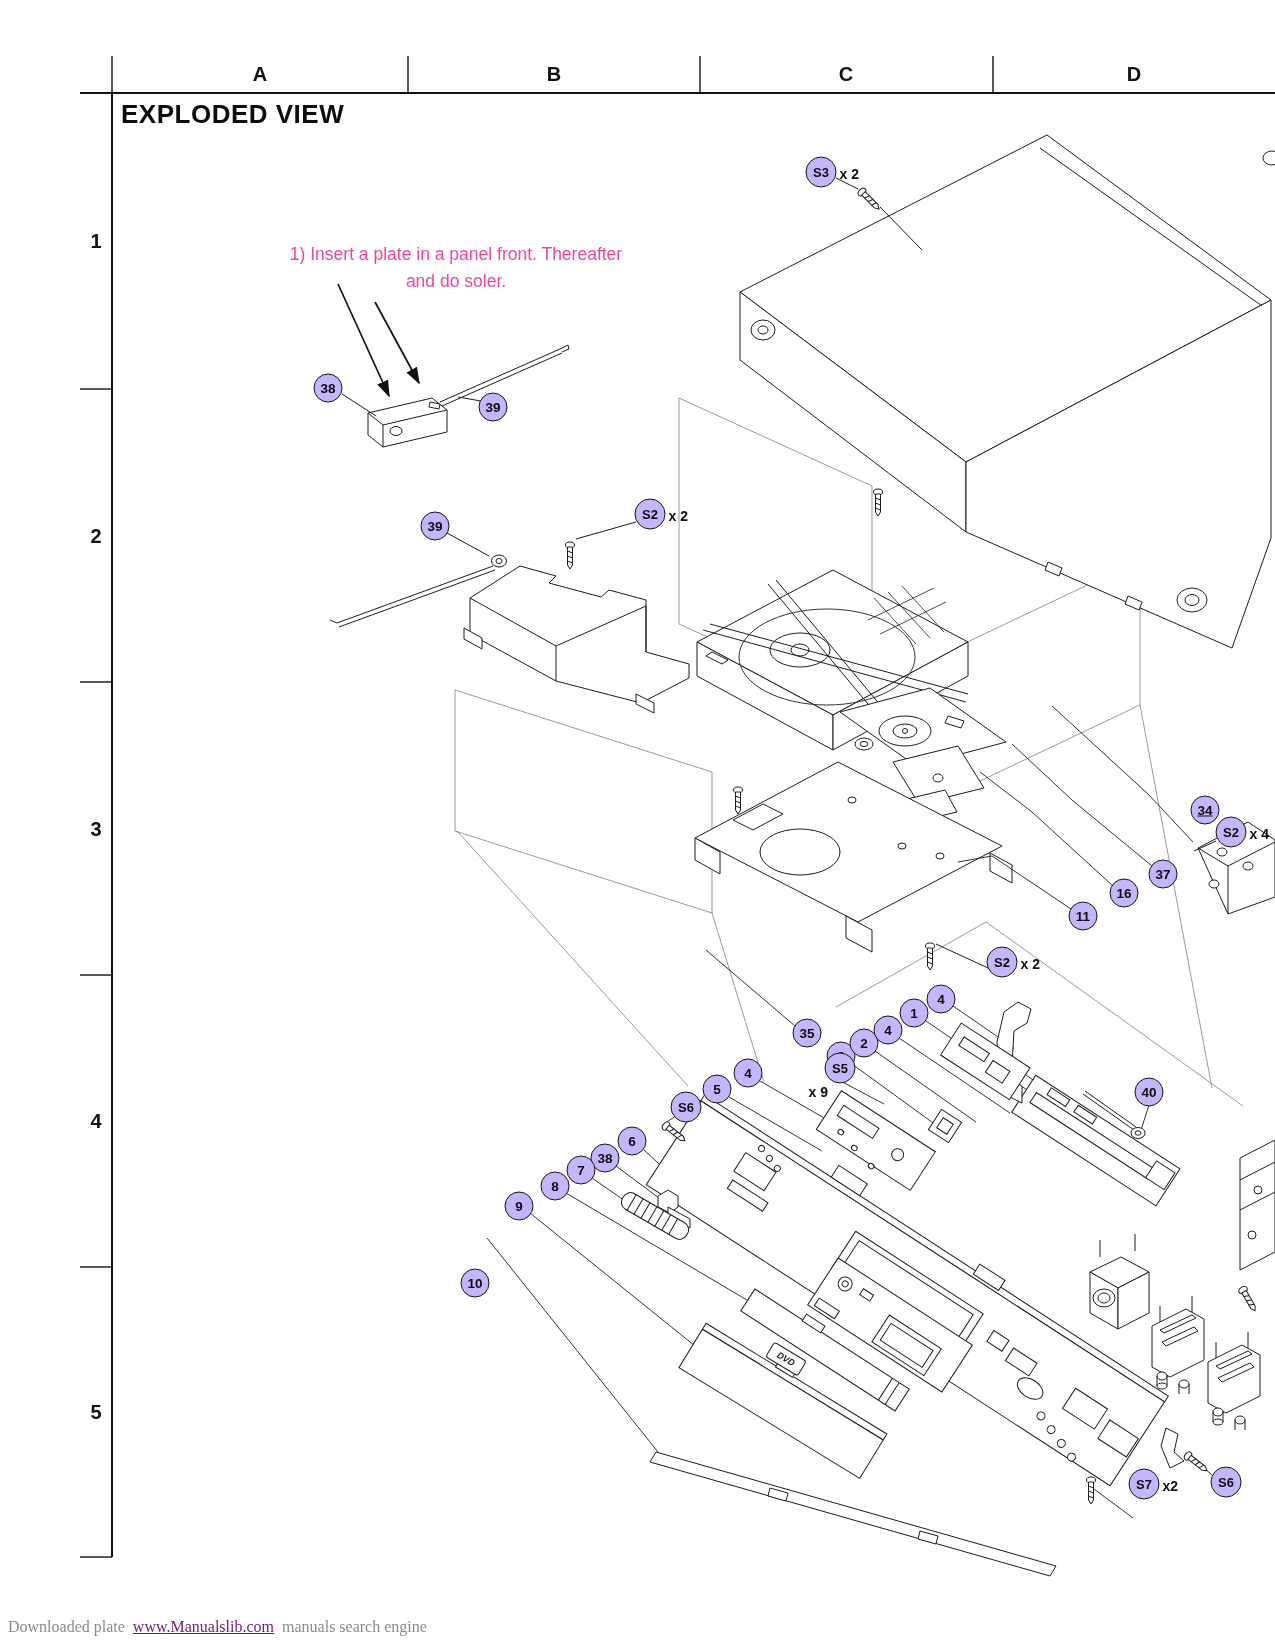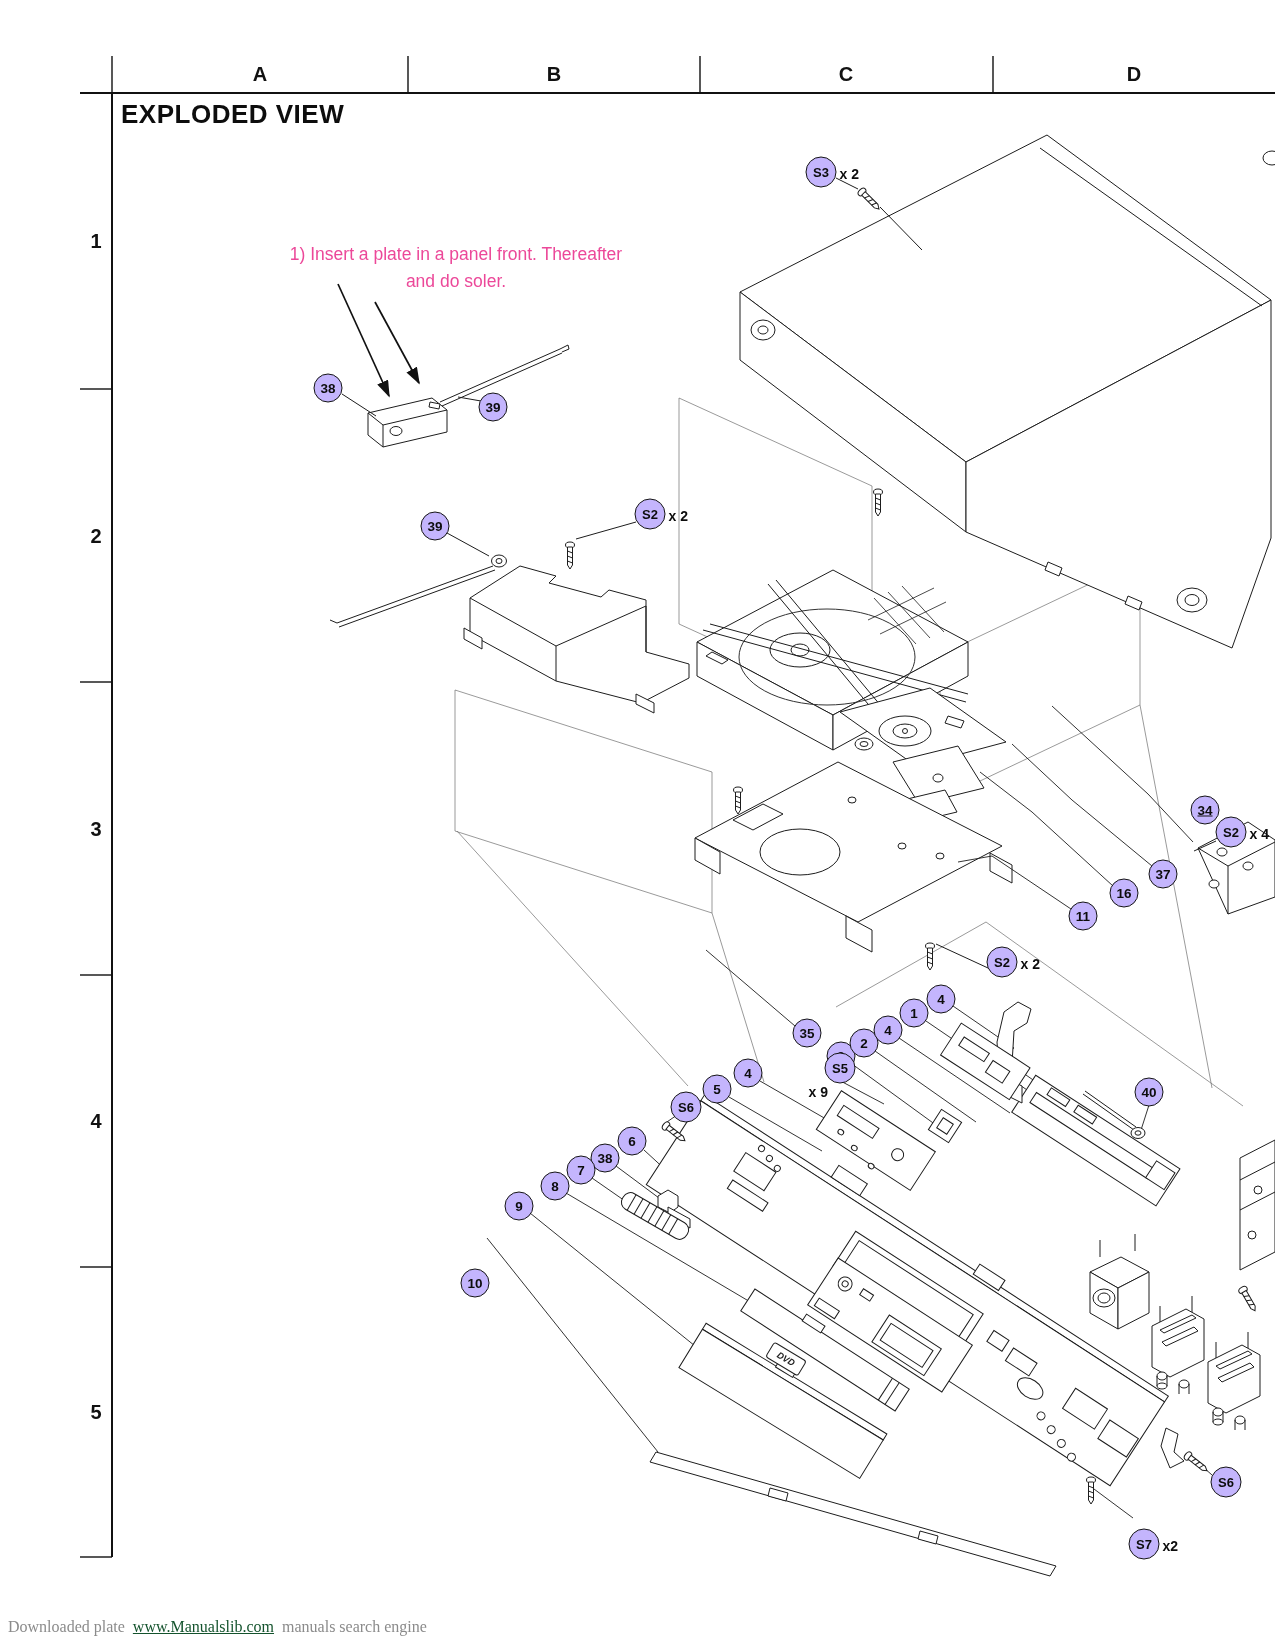--- a/index.html
+++ b/index.html
@@ -19,21 +19,21 @@
   .callout.s-type .bubble{width:29px;height:29px;font-size:13px;}
   .callout .sfx{position:absolute;left:calc(100% + 3px);top:9px;font-size:14px;
         font-weight:600;white-space:nowrap;color:#0d0d0d;}
   .callout .sfx.below{left:-16px;top:31px;}
   .dvd-badge{position:absolute;left:767px;top:1350px;width:36px;height:16px;
         border:1.2px solid #222;border-radius:3px;background:#fff;
         transform:rotate(31deg);display:flex;align-items:center;justify-content:center;
         font-size:9px;font-weight:bold;font-style:italic;color:#222;}
   .footer{position:absolute;left:8px;top:1618px;font-family:"Liberation Serif",serif;
         font-size:16px;color:#8b8b8b;}
-  .footer a{color:#14532d;text-decoration:underline;cursor:pointer;margin:0 4px;}
+  .footer a{color:#701a75;text-decoration:underline;cursor:pointer;margin:0 4px;}
 </style>
 </head>
 <body>
 
 <div class="page">
 
 <svg class="art" width="1275" height="1649" viewBox="0 0 1275 1649" fill="none" stroke="#1d1d1d" stroke-width="1">
   <defs>
     <marker id="ah" markerWidth="12" markerHeight="10" refX="9" refY="3.5" orient="auto">
       <path d="M0,0 L10,3.5 L0,7 Z" fill="#111" stroke="none"></path>
@@ -464,21 +464,21 @@
       </div>
       <div class="callout" style="left: 475px; top: 1283px;">
         <span class="bubble">10</span>
       </div>
       <div class="callout" style="left: 1149px; top: 1092px;">
         <span class="bubble">40</span>
       </div>
       <div class="callout s-type" style="left: 1226px; top: 1482px;">
         <span class="bubble">S6</span>
       </div>
-      <div class="callout s-type" style="left: 1144px; top: 1544px;">
+      <div class="callout s-type" style="left: 1144px; top: 1484px;">
         <span class="bubble">S7</span>
         <span class="sfx">x2</span>
       </div>
     </div>
 
 <div class="footer">
   <span>Downloaded plate</span>
   <a class="footer-link">www.Manualslib.com</a>
   <span>manuals search engine</span>
 </div>

